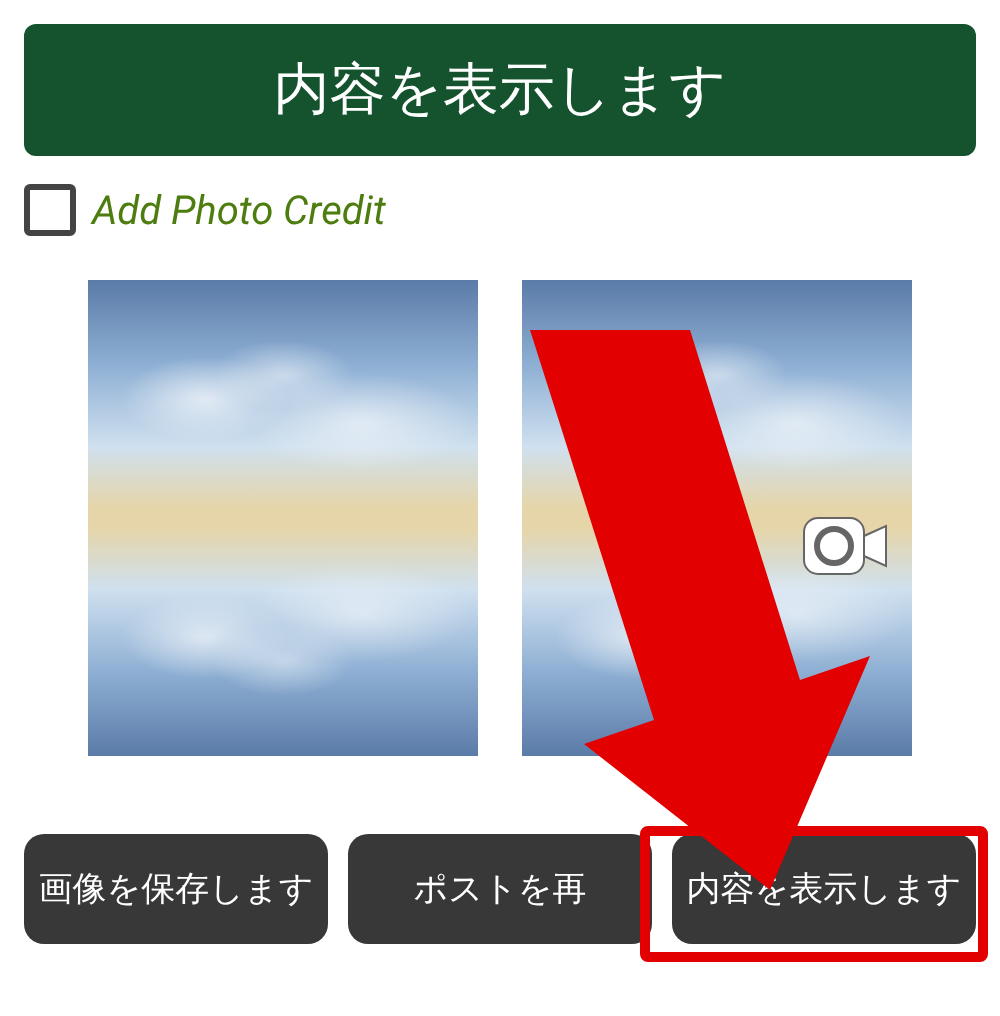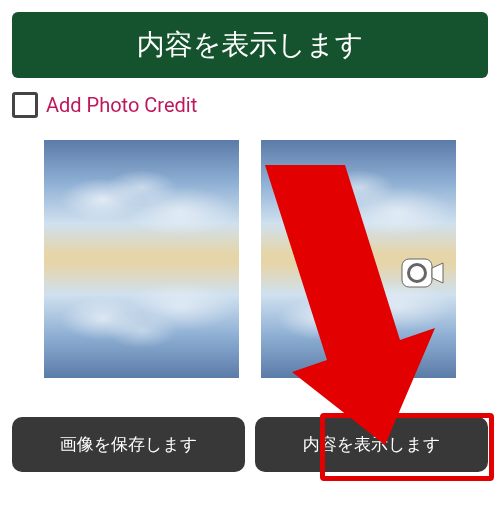--- a/index.html
+++ b/index.html
@@ -32,21 +32,22 @@
     .checkbox {
       width: 26px;
       height: 26px;
       border: 3px solid #444;
       border-radius: 3px;
       background: #fff;
       cursor: pointer;
     }
     .checkbox-label {
       font-size: 20px;
-      color: #be185d;
+      color: #4d7c0f;
+      font-style: italic;
     }
     .thumbs {
       display: flex;
       gap: 22px;
       justify-content: center;
       margin-top: 22px;
       padding: 0 24px;
     }
     .thumb {
       width: 195px;
@@ -147,17 +148,18 @@
 <div class="arrow-overlay">
   <svg width="210" height="290" viewBox="0 0 210 290">
     <path d="M 35 5 L 115 5 L 170 180 L 205 168 L 155 285 L 62 212 L 97 200 L 35 5 Z" fill="#e20000"></path>
   </svg>
 </div>
 
 <div class="highlight-box"></div>
 
 <div class="btn-row">
   <button class="btn">画像を保存します</button>
+  <button class="btn">ポストを再</button>
   <button class="btn">内容を表示します</button>
 </div>
 
 
 
 
 </body></html>

